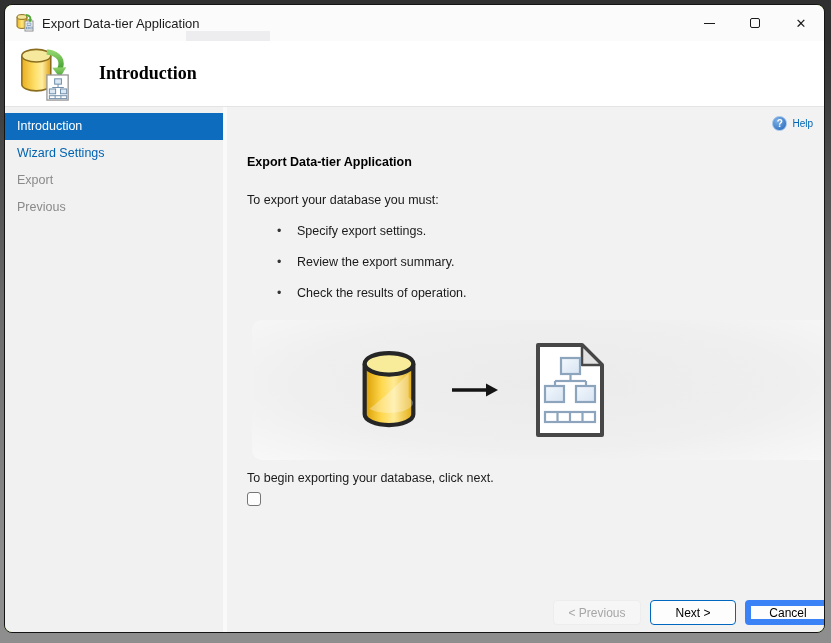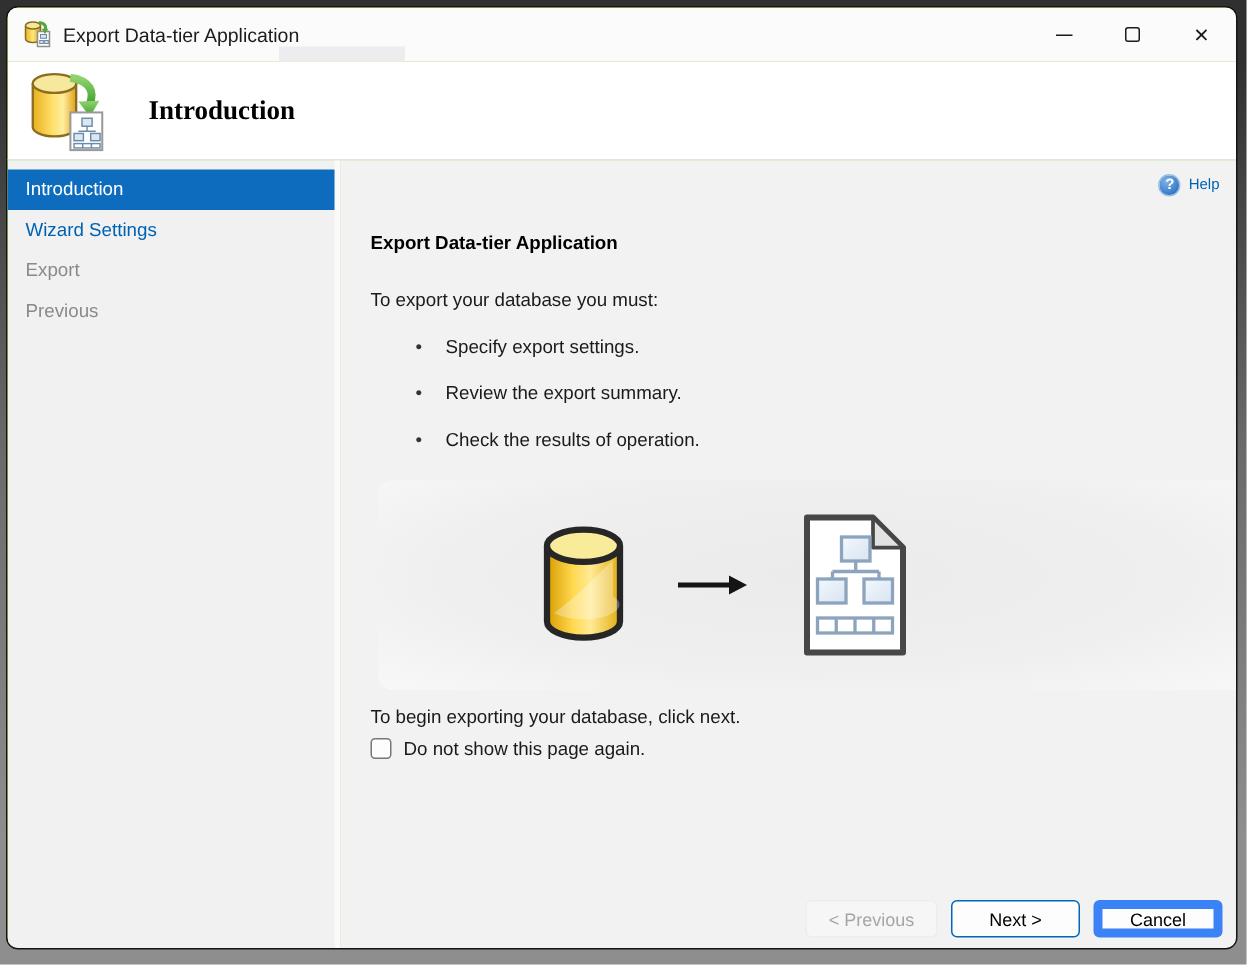--- a/index.html
+++ b/index.html
@@ -63,21 +63,21 @@
   }
   .db-graphic { width:58px; height:82px; }
   .arrow-graphic { width:50px; height:16px; }
   .doc-graphic { width:76px; height:98px; }
   .footer-text { margin-top:11px; font-size:12.5px; color:#1a1a1a; }
   .checkbox-row { margin-top:7px; display:flex; align-items:center; gap:8px; }
   .checkbox {
     width:14px; height:14px; background:#fdfdfd; border:1px solid #767676; border-radius:3px; cursor:pointer;
   }
   .checkbox-label { font-size:12.5px; color:#1a1a1a; }
-  .button-bar { position:absolute; bottom:7px; right:20px; display:flex; gap:9px; }
+  .button-bar { position:absolute; bottom:7px; right:4px; display:flex; gap:9px; }
   .btn {
     min-width:86px; height:25px; font-size:12px; font-family:"Liberation Sans", sans-serif;
     border-radius:4px; display:flex; align-items:center; justify-content:center; padding:0 10px; cursor:pointer;
   }
   .btn-disabled { background:#f6f6f6; color:#a6a6a6; border:1px solid #ededed; min-width:88px; cursor:default; }
   .btn-next { background:#fdfdfd; color:#000; border:1.5px solid #0067c0; }
   .btn-cancel { background:#fdfdfd; color:#000; border:6px solid #3b82f6; }
 </style>
 </head>
 <body>
@@ -215,21 +215,20 @@
           <rect x="13" y="71" width="50" height="10" fill="#ffffff" stroke="#8da4bd" stroke-width="2.2"></rect>
           <line x1="25.5" y1="71" x2="25.5" y2="81" stroke="#8da4bd" stroke-width="2.2"></line>
           <line x1="38" y1="71" x2="38" y2="81" stroke="#8da4bd" stroke-width="2.2"></line>
           <line x1="50.5" y1="71" x2="50.5" y2="81" stroke="#8da4bd" stroke-width="2.2"></line>
         </svg>
       </div>
 
       <div class="footer-text">To begin exporting your database, click next.</div>
       <div class="checkbox-row">
         <span class="checkbox"></span>
-        <span class="checkbox-label">Do not show this page again.</span>
       </div>
 
       <div class="button-bar">
         <button class="btn btn-disabled">&lt; Previous</button>
         <button class="btn btn-next">Next &gt;</button>
         <button class="btn btn-cancel">Cancel</button>
       </div>
     </div>
   </div>
 </div>

